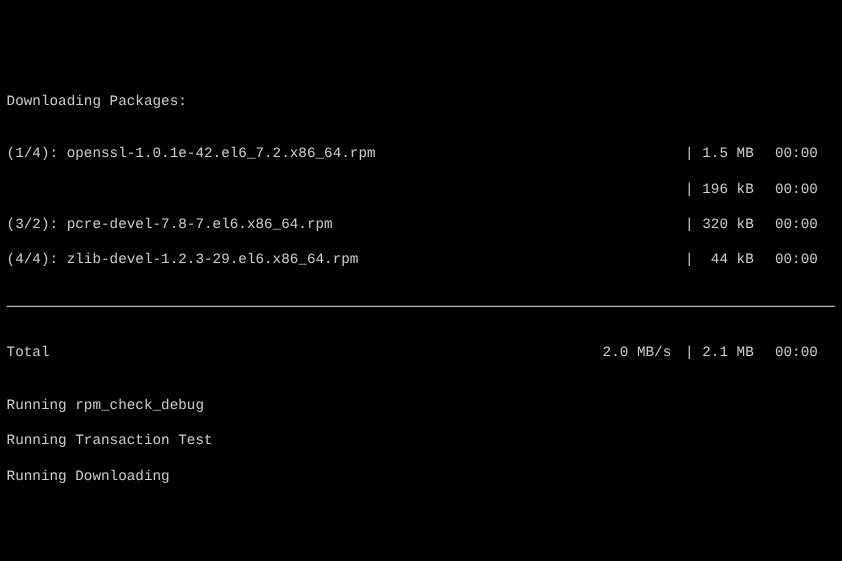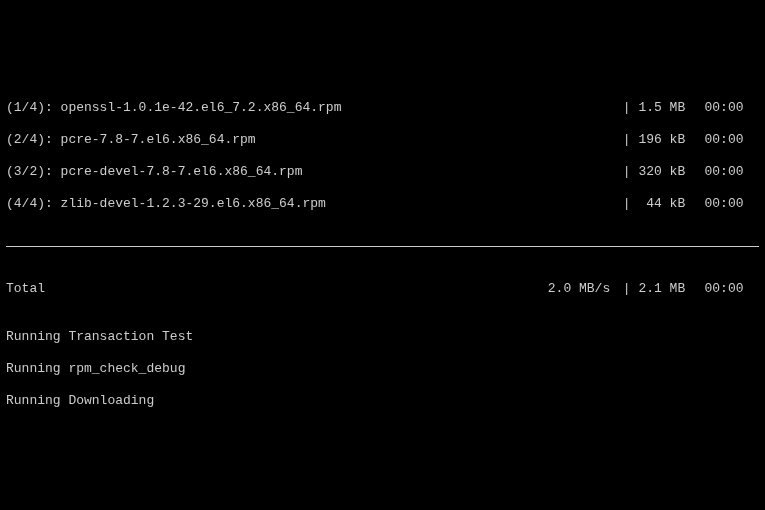--- a/index.html
+++ b/index.html
@@ -24,29 +24,29 @@
     border-top: 1px solid #ccc;
     margin: 2px 0;
   }
 </style>
 </head>
 <body>
 
 
 
 <div>
+<div>Downloading Packages:</div>
 
 <div class="line">
   <span class="left">(1/4): openssl-1.0.1e-42.el6_7.2.x86_64.rpm</span>
   <span class="spacer"></span>
   <span class="right" style="width:70px">| 1.5 MB</span>
   <span class="right" style="width:70px">00:00</span>
 </div>
 <div class="line">
-  <span class="left">(2/4): pcre-7.8-7.el6.x86_64.rpm</span>
   <span class="spacer"></span>
   <span class="right" style="width:70px">| 196 kB</span>
   <span class="right" style="width:70px">00:00</span>
 </div>
 <div class="line">
   <span class="left">(3/2): pcre-devel-7.8-7.el6.x86_64.rpm</span>
   <span class="spacer"></span>
   <span class="right" style="width:70px">| 320 kB</span>
   <span class="right" style="width:70px">00:00</span>
 </div>
@@ -60,22 +60,22 @@
 <hr class="hr">
 
 <div class="line">
   <span class="left">Total</span>
   <span class="spacer"></span>
   <span class="right" style="width:80px">2.0 MB/s</span>
   <span class="right" style="width:70px">| 2.1 MB</span>
   <span class="right" style="width:70px">00:00</span>
 </div>
 
+<div>Running rpm_check_debug</div>
 <div>Running Transaction Test</div>
-<div>Running rpm_check_debug</div>
 <div>Running Downloading</div>
 
 
 
 
 
 
 
 
 

